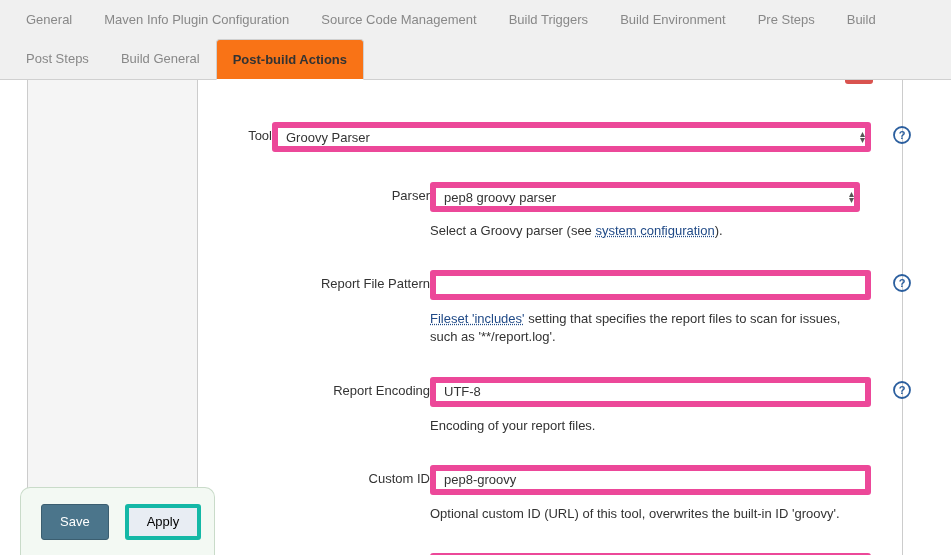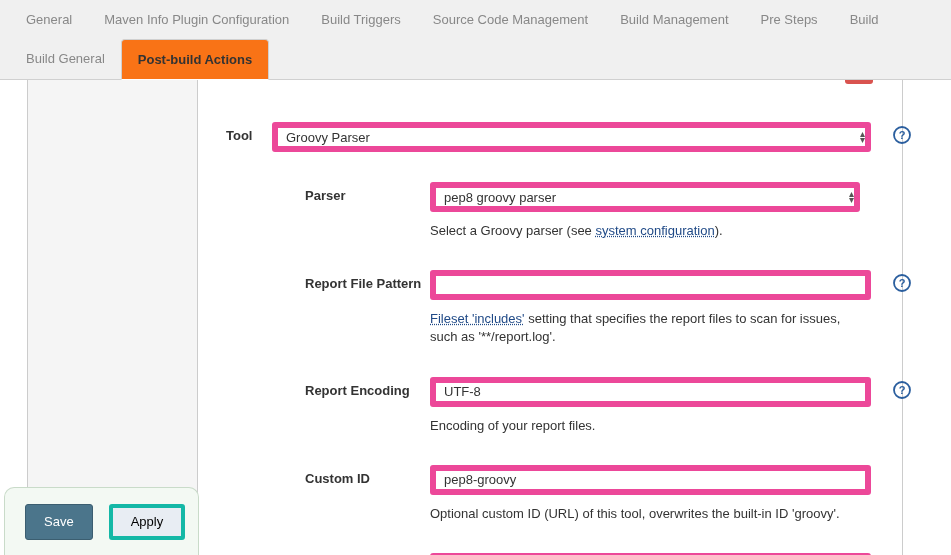--- a/index.html
+++ b/index.html
@@ -84,24 +84,23 @@
     
     .form-row {
       display: flex;
       align-items: flex-start;
       margin-top: 30px;
       padding-left: 8px;
     }
     .form-label {
       width: 185px;
       padding-top: 6px;
-      text-align: left;
-      color: #333;
-      font-size: 13px;
-      font-weight: bold;
+      text-align: right;
+      color: #333;
+      font-size: 13px;
     }
     .form-label.indent {
       width: 125px;
       margin-left: 79px;
     }
     .form-control-wrap {
       flex: 1;
       position: relative;
       padding-right: 60px;
     }
@@ -157,21 +156,21 @@
     }
     .help-text a {
       color: #204a87;
       text-decoration: underline;
       text-decoration-style: dotted;
       text-align: center;
     }
     
     .action-bar {
       position: absolute;
-      left: 4px;
+      left: 20px;
       bottom: 0;
       width: 195px;
       height: 68px;
       background: #f3f9f3;
       border: 1px solid #c9dbc9;
       border-bottom: none;
       border-radius: 10px 10px 0 0;
       display: flex;
       align-items: center;
       padding: 0 20px;
@@ -197,27 +196,28 @@
       border: 4px solid #14b8a6;
     }
   </style>
 </head>
 <body>
 
 <div class="tabs-container">
   <div class="tab-row">
     <div class="tab">General</div>
     <div class="tab">Maven Info Plugin Configuration</div>
+    <div class="tab">Source Code Management</div>
     <div class="tab">Build Triggers</div>
-    <div class="tab">Source Code Management</div>
-    <div class="tab">Build Management</div>
+    <div class="tab">Build Environment</div>
     <div class="tab">Pre Steps</div>
     <div class="tab">Build</div>
   </div>
   <div class="tab-row">
+    <div class="tab">Post Steps</div>
     <div class="tab">Build General</div>
     <div class="tab active">Post-build Actions</div>
   </div>
 </div>
 
 <div class="main-wrap">
   <div class="left-gutter"></div>
   <div class="sidebar"></div>
   <div class="content-area">
     <div class="right-border"></div>

